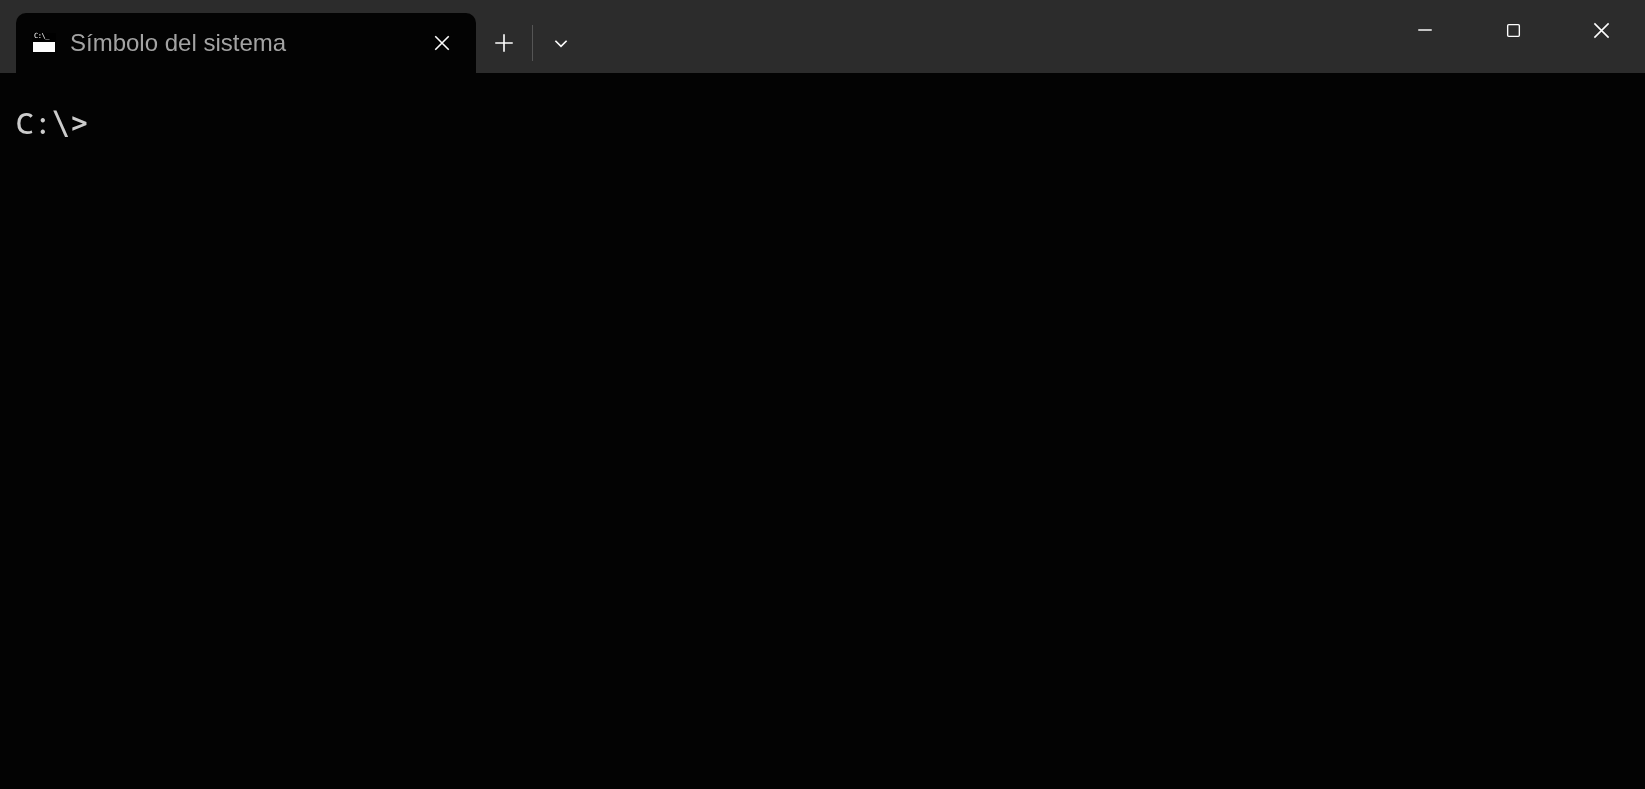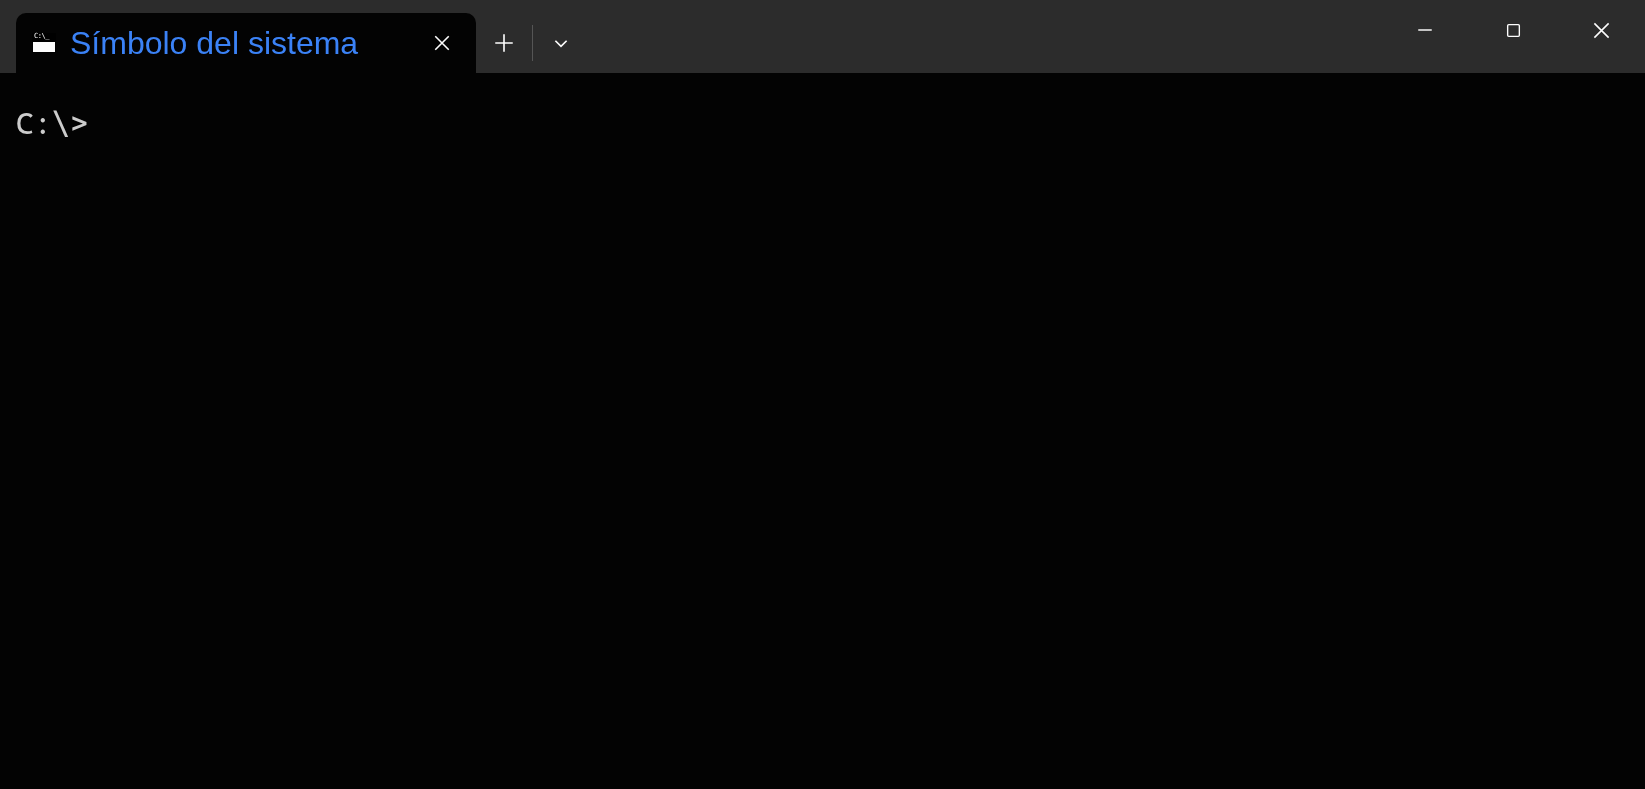--- a/index.html
+++ b/index.html
@@ -60,22 +60,22 @@
       content: "C:\\_";
       position: absolute;
       top: -2px;
       left: 1px;
       font-size: 7px;
       color: #fff;
       font-family: Consolas, monospace;
       letter-spacing: -0.5px;
     }
     .tab-title {
-      color: #3b82f6;
-      font-size: 32px;
+      color: #a3a3a3;
+      font-size: 24px;
       font-weight: 400;
       flex: 1;
       white-space: nowrap;
     }
     .tab-close {
       width: 36px;
       height: 36px;
       display: flex;
       align-items: center;
       justify-content: center;

